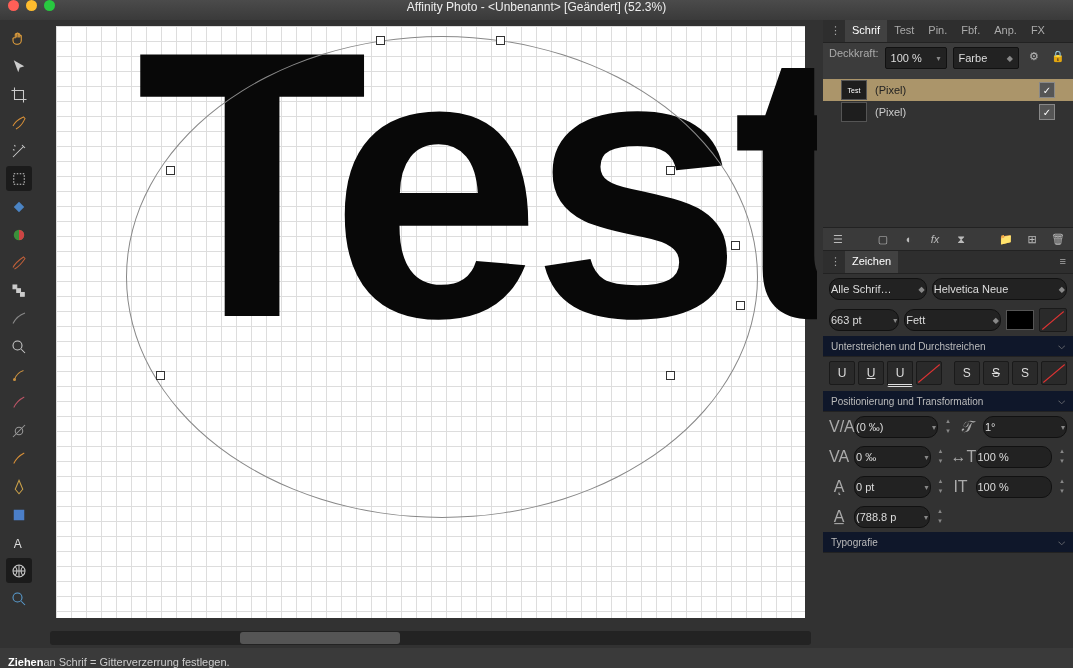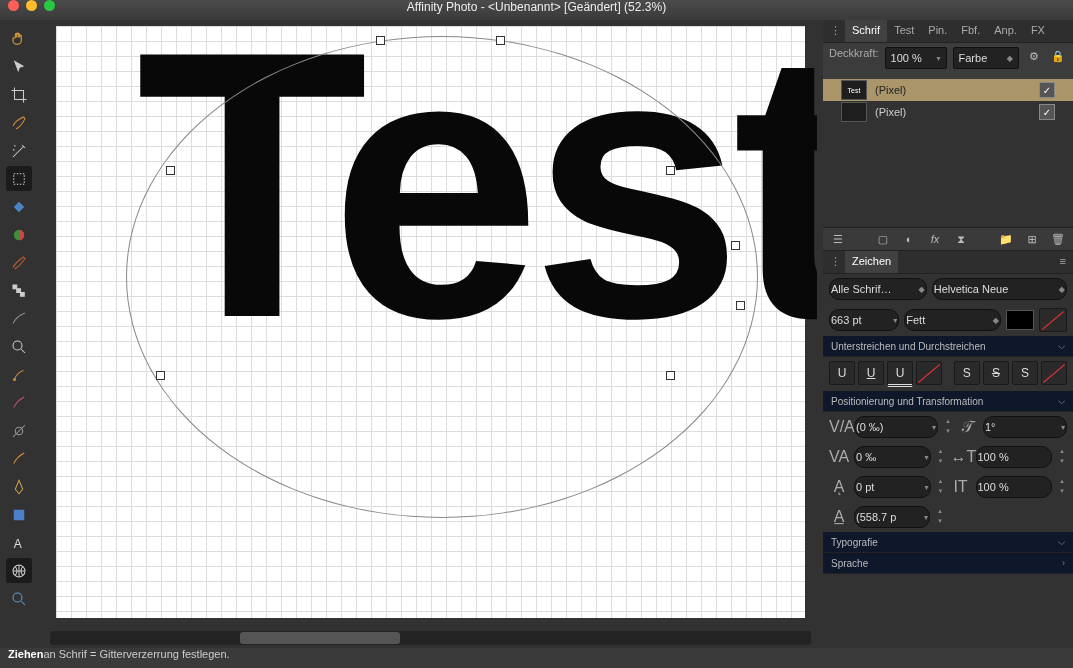--- a/index.html
+++ b/index.html
@@ -51,21 +51,21 @@
 .numbox{background:#222;border:1px solid #111;color:#ddd;height:20px;padding:0 1px;display:flex;align-items:center;border-radius:10px;flex:1;position:relative}
 .numbox .car{position:static;margin-left:auto}
 .stepper{width:10px;display:flex;flex-direction:column}
 .stepper div{height:10px;font-size:7px;color:#888;text-align:center;line-height:8px;cursor:pointer}
 .iconlbl{width:20px;color:#aaa;font-size:16px;text-align:center}
 .btnrow{display:flex;gap:3px;padding:4px 6px}
 .sq{width:26px;height:22px;background:#2a2a2a;border:1px solid #1a1a1a;display:flex;align-items:center;justify-content:center;color:#ddd;border-radius:2px;cursor:pointer;font-size:12px}
 .sq.none{position:relative}
 .sq.none::after{content:"";position:absolute;width:28px;height:1px;background:#d33;transform:rotate(-40deg)}
 .swatch{width:26px;height:18px;background:#000;border:1px solid #555}
-.status{height:20px;background:#3a3a3a;display:flex;align-items:flex-start;padding:0 8px;color:#ccc}
+.status{height:20px;background:#3a3a3a;display:flex;align-items:flex-end;padding:0 8px;color:#ccc}
 .status b{color:#fff;font-weight:600}
 .chev{font-size:9px;color:#888}
 </style>
 </head>
 <body>
 
 <div class="titlebar">
   <div class="traffic">
     <div class="tl r"></div>
     <div class="tl y"></div>
@@ -360,37 +360,33 @@
           <span>100 %</span>
         </div>
       <div class="stepper">
           <div>▴</div>
           <div>▾</div>
         </div>
     </div>
     <div class="row">
       <span class="iconlbl">A̲</span>
       <div class="numbox" style="flex:0 0 72px">
-          <span>(558.7 p</span>
+          <span>(788.8 p</span>
           <span class="car">▾</span>
         </div>
       <div class="stepper">
           <div>▴</div>
           <div>▾</div>
         </div>
     </div>
 
     <div class="panelhdr sub">
         <span>Typografie</span>
         <span class="chev">⌵</span>
       </div>
 
-    <div class="panelhdr sub">
-        <span>Sprache</span>
-        <span class="chev">›</span>
-      </div>
   </div>
 </div>
 
 <div class="status">
   <b>Ziehen</b>
   <span> an Schrif = Gitterverzerrung festlegen.</span>
 </div>
 
 </body></html>

